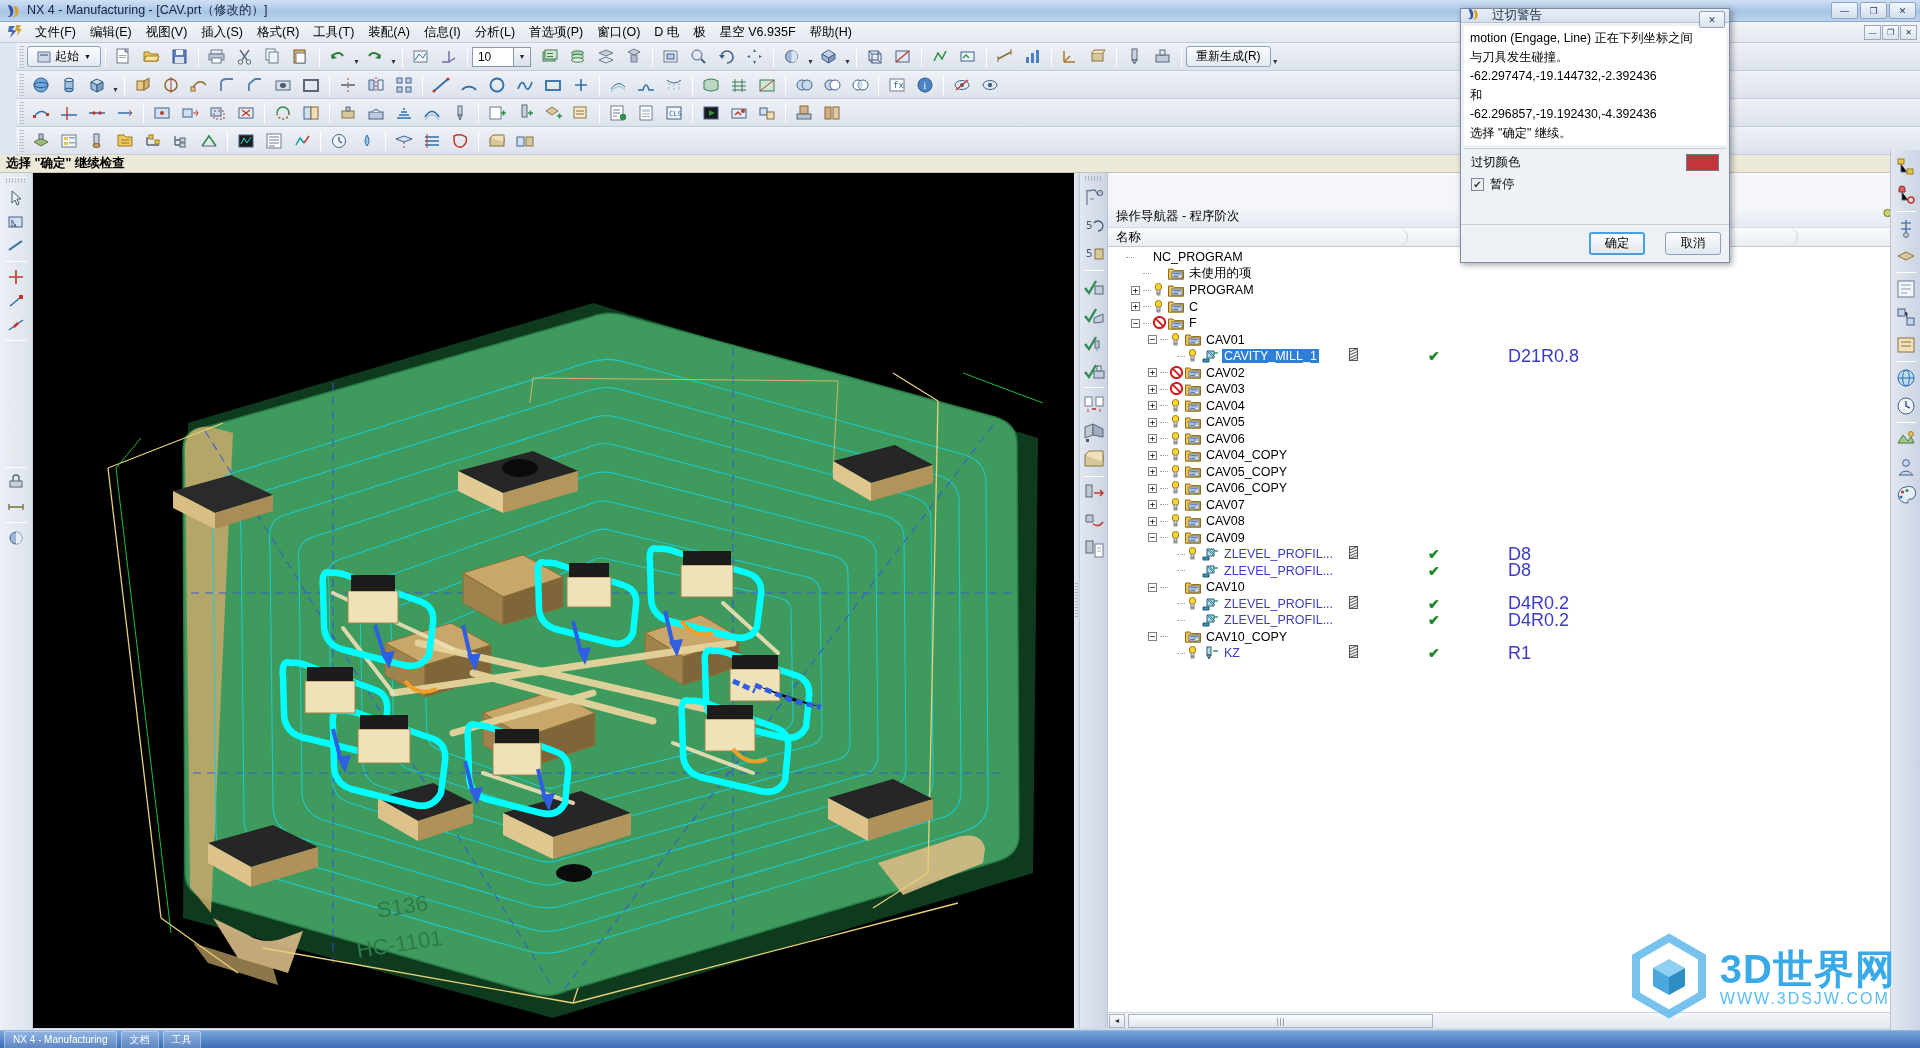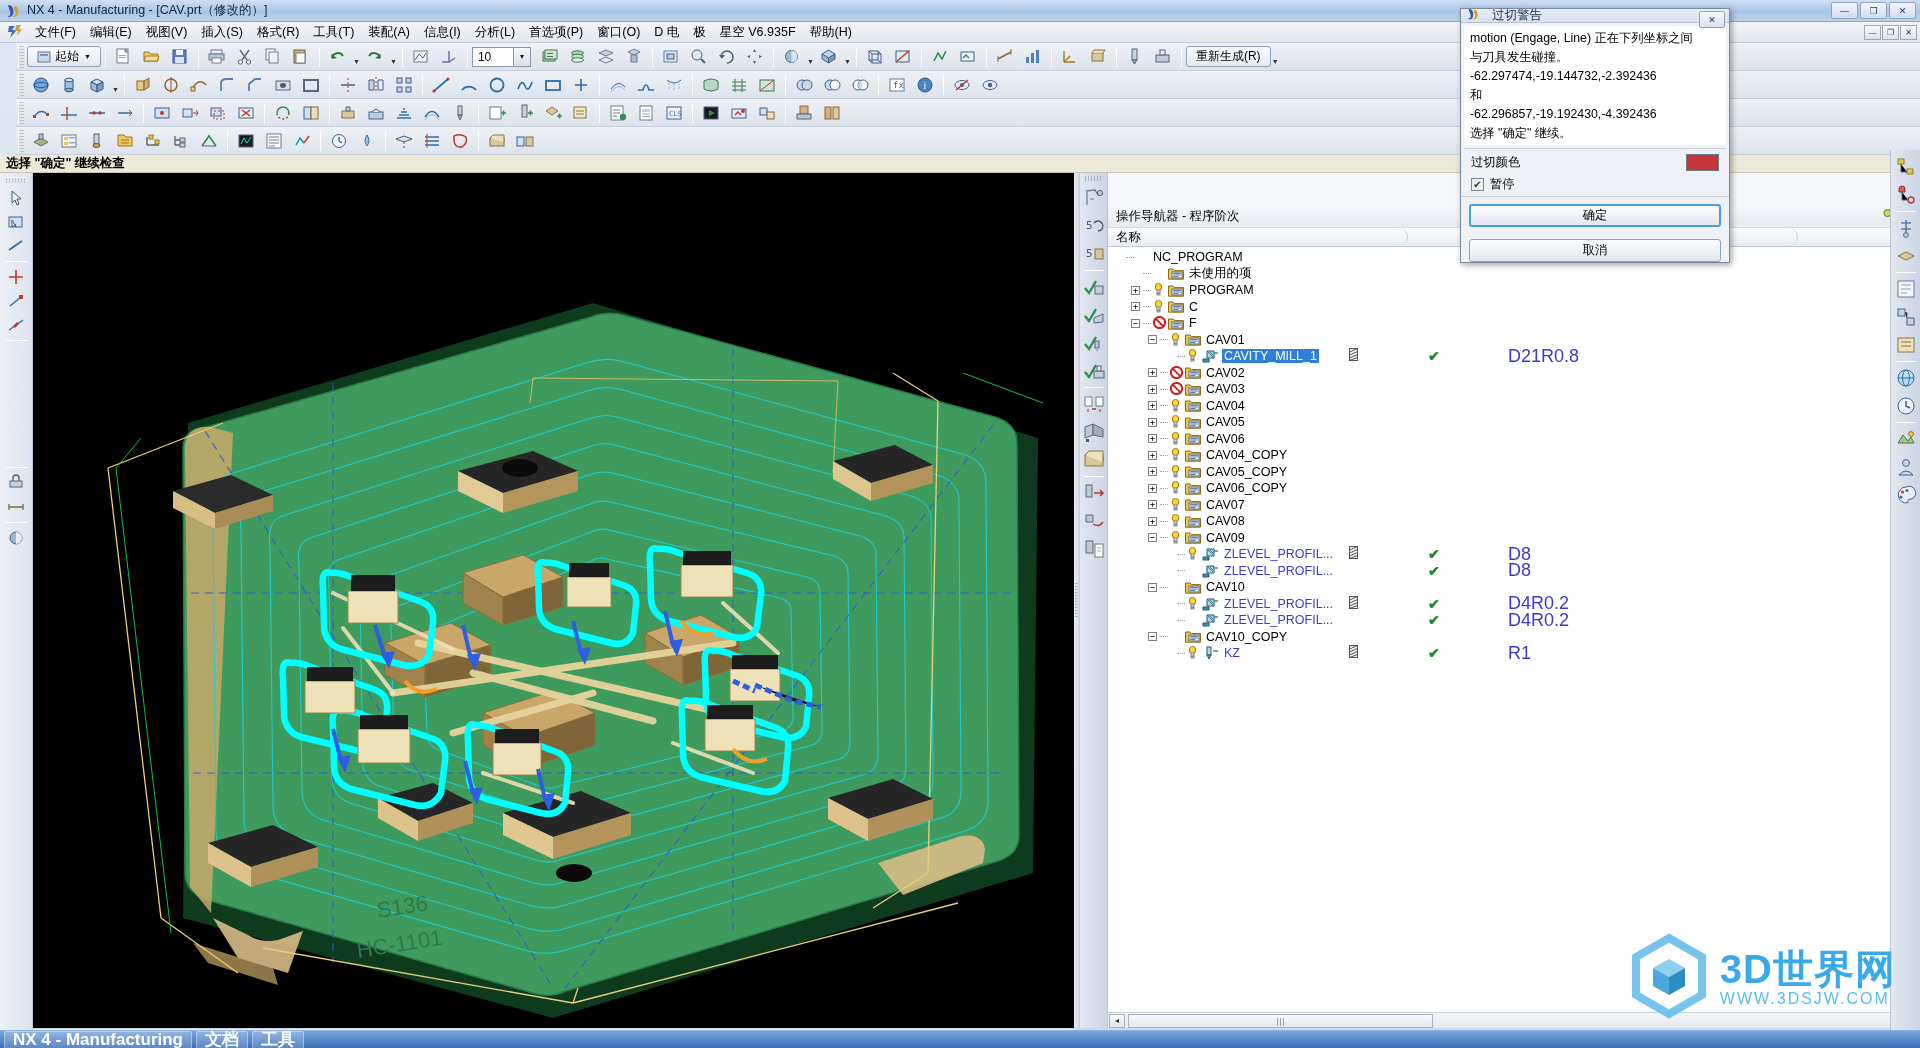--- a/index.html
+++ b/index.html
@@ -244,21 +244,21 @@
   #bottombar {
     position: absolute; top: 1030px; left: 0; width: 1920px; height: 18px;
     background: linear-gradient(#7aa6dd, #3b6cb5);
     border-top: 1px solid #8fb4e4;
     display: flex; align-items: center;
   }
   #bottombar .tbitem {
     height: 15px; margin-left: 4px; padding: 8px 8px;
     background: rgba(255,255,255,0.18); border: 1px solid rgba(255,255,255,0.35);
     border-radius: 2px; display:flex; align-items:center;
-    font-size: 17px; color: #fff; font-weight: bold;
+    font-size: 10px; color: #fff;
   }
 
   
   #dialog {
     position: absolute; left: 1460px; top: 8px; width: 270px; height: 255px;
     background: #eef1f6;
     border: 1px solid #7a8ba3;
     box-shadow: 2px 2px 6px rgba(0,0,0,0.35);
     display: flex; flex-direction: column;
     z-index: 50;
@@ -288,21 +288,21 @@
   #dialog .drow { display: flex; align-items: center; justify-content: space-between; }
   #dialog .dlabel { font-size: 12.3px; color: #000; }
   #dialog .swatch { width: 33px; height: 17px; border: 1px solid #6f7a88; }
   #dialog .cbrow { display: flex; align-items: center; gap: 6px; }
   #dialog .cbox {
     width: 13px; height: 13px; border: 1px solid #7b8796; background: #eceff4;
     display:flex; align-items:center; justify-content:center; font-size: 10px; color:#333;
   }
   #dialog .dfooter {
     margin-top: auto; border-top: 1px solid #c8d0dc;
-    padding: 7px 8px; display: flex; justify-content: flex-end; gap: 12px; flex-direction: column;
+    padding: 7px 8px; display: flex; justify-content: flex-end; gap: 20px;
   }
   #dialog .dbtn {
     min-width: 56px; height: 23px; padding: 0 12px;
     background: linear-gradient(#fbfcfe,#e2e8f1);
     border: 1px solid #8fa1b8; border-radius: 3px;
     display:flex; align-items:center; justify-content:center;
     font-size: 12.3px; color:#000;
   }
   #dialog .dbtn.primary { border: 2px solid #4a9fe0; }
 

